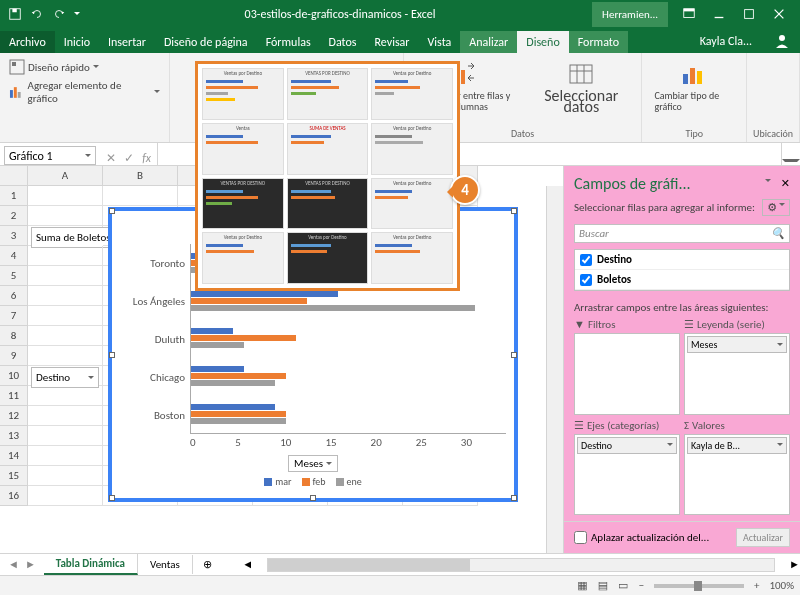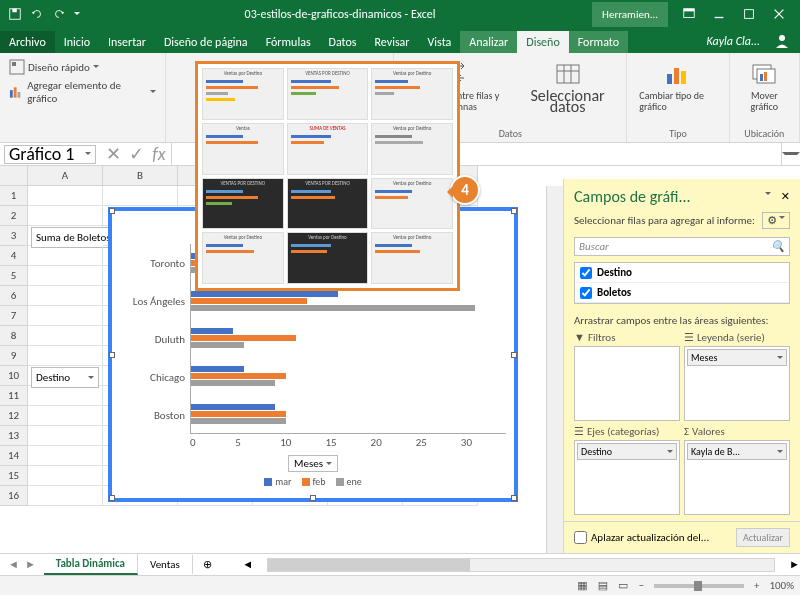--- a/index.html
+++ b/index.html
@@ -9,42 +9,42 @@
 .qat { display:flex; gap:8px; padding:0 8px; align-items:center; }
 .qat svg, .wincontrols svg { width:14px; height:14px; }
 .title-text { flex:1; text-align:center; font-size:12px; }
 .wincontrols { display:flex; gap:16px; padding:0 14px; }
 
 .menubar { height:25px; background:#0f7038; display:flex; align-items:end; color:#fff; font-size:12px; position:relative; }
 .menubar .tab { padding:4px 9px; cursor:pointer; }
 .menubar .file { background:#0c5c2e; }
 .menubar .context { background:#3a9058; }
 .menubar .active { background:#f3f3f3; color:#217346; }
-.menubar .user { margin-left:auto; padding:4px 10px; display:flex; gap:14px; align-items:center;font-style:italic; }
+.menubar .user { margin-left:auto; padding:4px 10px; display:flex; gap:22px; align-items:center; }
 
 .ribbon { height:90px; background:#f3f3f3; border-bottom:1px solid #d4d4d4; display:flex; position:relative; }
 .rgroup { padding:4px 6px 2px; border-right:1px solid #e0e0e0; display:flex; flex-direction:column; font-size:11px; color:#444; }
 .rgroup-label { text-align:center; color:#666; font-size:10px; margin-top:auto; }
 .rbtn { display:flex; flex-direction:column; align-items:center; gap:2px; padding:3px 6px; min-width:54px; }
 .rbtn-h { display:flex; align-items:center; gap:3px; padding:2px 3px; }
 .rrow { display:flex; }
 
 .chart-gallery { position:absolute; left:195px; top:61px; width:265px; height:230px; background:#fff; border:3px solid #e8822c; z-index:50; padding:4px; display:grid; grid-template-columns:repeat(3,1fr); grid-template-rows:repeat(4,1fr); gap:3px; }
 .thumb { background:#f0f0f0; border:1px solid #ddd; position:relative; overflow:hidden; display:flex; flex-direction:column; }
 .thumb.dark { background:#2a2a2a; }
 .thumb-title { font-size:5px; text-align:center; padding:1px; color:#555; }
 .thumb.dark .thumb-title { color:#ccc; }
 .thumb-bars { flex:1; padding:2px 3px; }
 .tb-row { display:flex; gap:1px; height:5px; margin-bottom:1px; align-items:center; }
 .tb-bar { height:3px; }
 
 .callout { position:absolute; left:450px; top:175px; width:30px; height:30px; background:#e8822c; border-radius:50%; color:#fff; display:flex; align-items:center; justify-content:center; font-weight:bold; font-size:15px; z-index:60; border:2px solid #fff; box-shadow:0 1px 3px rgba(0,0,0,0.3); }
 .callout::before { content:''; position:absolute; left:-11px; top:9px; border:6px solid transparent; border-right-color:#e8822c; }
 
-.fbar { height:23px; background:#fff; border-bottom:1px solid #d4d4d4; display:flex; align-items:center; font-size:18px; }
+.fbar { height:23px; background:#fff; border-bottom:1px solid #d4d4d4; display:flex; align-items:flex-end; font-size:12px; }
 .namebox { width:92px; border:1px solid #c0c0c0; height:19px; padding:1px 4px; margin:0 4px; display:flex; justify-content:space-between; align-items:center; }
 .fbar-btns { display:flex; gap:8px; padding:0 6px; color:#999; }
 .fbar-input { flex:1; border:1px solid #d4d4d4; border-top:none; border-bottom:none; height:100%; }
 
 .workarea { display:flex; height:387px; }
 .sheetarea { flex:1; position:relative; overflow:hidden; }
 .colheads { display:flex; height:20px; }
 .corner { width:28px; background:#f0f0f0; border-right:1px solid #d4d4d4; border-bottom:1px solid #d4d4d4; }
 .ch { width:75px; background:#f0f0f0; border-right:1px solid #d4d4d4; border-bottom:1px solid #d4d4d4; text-align:center; font-size:11px; color:#444; line-height:20px; }
 .gridrows { display:flex; flex-direction:column; }
@@ -68,21 +68,21 @@
 .chart-xaxis { display:flex; margin-left:70px; font-size:11px; color:#555; padding-top:2px; }
 .xt { flex:1; text-align:left; }
 .chart-legend-box { text-align:center; margin-top:6px; }
 .meses-btn { display:inline-flex; border:1px solid #bbb; padding:1px 5px; font-size:11px; gap:3px; align-items:center; }
 .chart-legend { display:flex; justify-content:center; gap:10px; font-size:10px; color:#555; margin-top:3px; }
 .leg { display:flex; align-items:center; gap:3px; }
 .sw { width:8px; height:8px; }
 
 .vscroll { position:absolute; right:0; top:20px; bottom:0; width:17px; background:#f0f0f0; border-left:1px solid #d4d4d4; z-index:5; }
 
-.taskpane { width:237px; background:#fef9c3; border-left:1px solid #d4d4d4; display:flex; flex-direction:column; font-size:11px;margin-top:13px; }
+.taskpane { width:237px; background:#f9a8d4; border-left:1px solid #d4d4d4; display:flex; flex-direction:column; font-size:11px; }
 .tp-head { padding:8px 10px 4px; display:flex; justify-content:space-between; align-items:center; }
 .tp-title { color:#217346; font-size:16px; }
 .tp-sub { padding:2px 10px 6px; display:flex; justify-content:space-between; align-items:center; color:#444; }
 .tp-search { margin:2px 10px 6px; border:1px solid #c0c0c0; background:#fff; padding:2px 4px; display:flex; justify-content:space-between; align-items:center; color:#888; font-style:italic; }
 .tp-fields { margin:0 10px 6px; background:#fff; border:1px solid #c0c0c0; }
 .fld { padding:3px 5px; display:flex; align-items:center; gap:5px; border-bottom:1px solid #eee; }
 .fld input { width:12px; height:12px; }
 .fld.checked label { font-weight:bold; }
 .tp-areashdr { padding:4px 10px; color:#444; }
 .tp-areas { flex:1; display:grid; grid-template-columns:1fr 1fr; grid-template-rows:1fr 1fr; gap:4px; padding:0 10px 6px; }
@@ -232,29 +232,20 @@
       <svg width="28" height="28" viewBox="0 0 28 28">
           <rect x="3" y="14" width="5" height="10" fill="#4472c4"></rect>
           <rect x="10" y="8" width="5" height="16" fill="#ed7d31"></rect>
           <rect x="17" y="11" width="5" height="13" fill="#ffc000"></rect>
         </svg>
       <span style="font-size:10px;line-height:11px">Cambiar tipo de gráfico</span>
     </div>
     <div class="rgroup-label">Tipo</div>
   </div>
   <div class="rgroup">
-    <div class="rbtn">
-      <svg width="28" height="28" viewBox="0 0 28 28">
-          <rect x="3" y="5" width="18" height="14" fill="#fff" stroke="#777"></rect>
-          <rect x="7" y="9" width="18" height="14" fill="#fff" stroke="#777"></rect>
-          <rect x="10" y="14" width="3" height="7" fill="#4472c4"></rect>
-          <rect x="14" y="12" width="3" height="9" fill="#ed7d31"></rect>
-        </svg>
-      <span style="text-align:center;font-size:10px;line-height:11px">Mover gráfico</span>
-    </div>
     <div class="rgroup-label">Ubicación</div>
   </div>
 </div>
 
 <div class="chart-gallery">
   <div class="thumb">
       <div class="thumb-title">Ventas por Destino</div>
       <div class="thumb-bars">
         <div class="tb-row">
           <div class="tb-bar" style="width:50%;background:#4472c4"></div>

